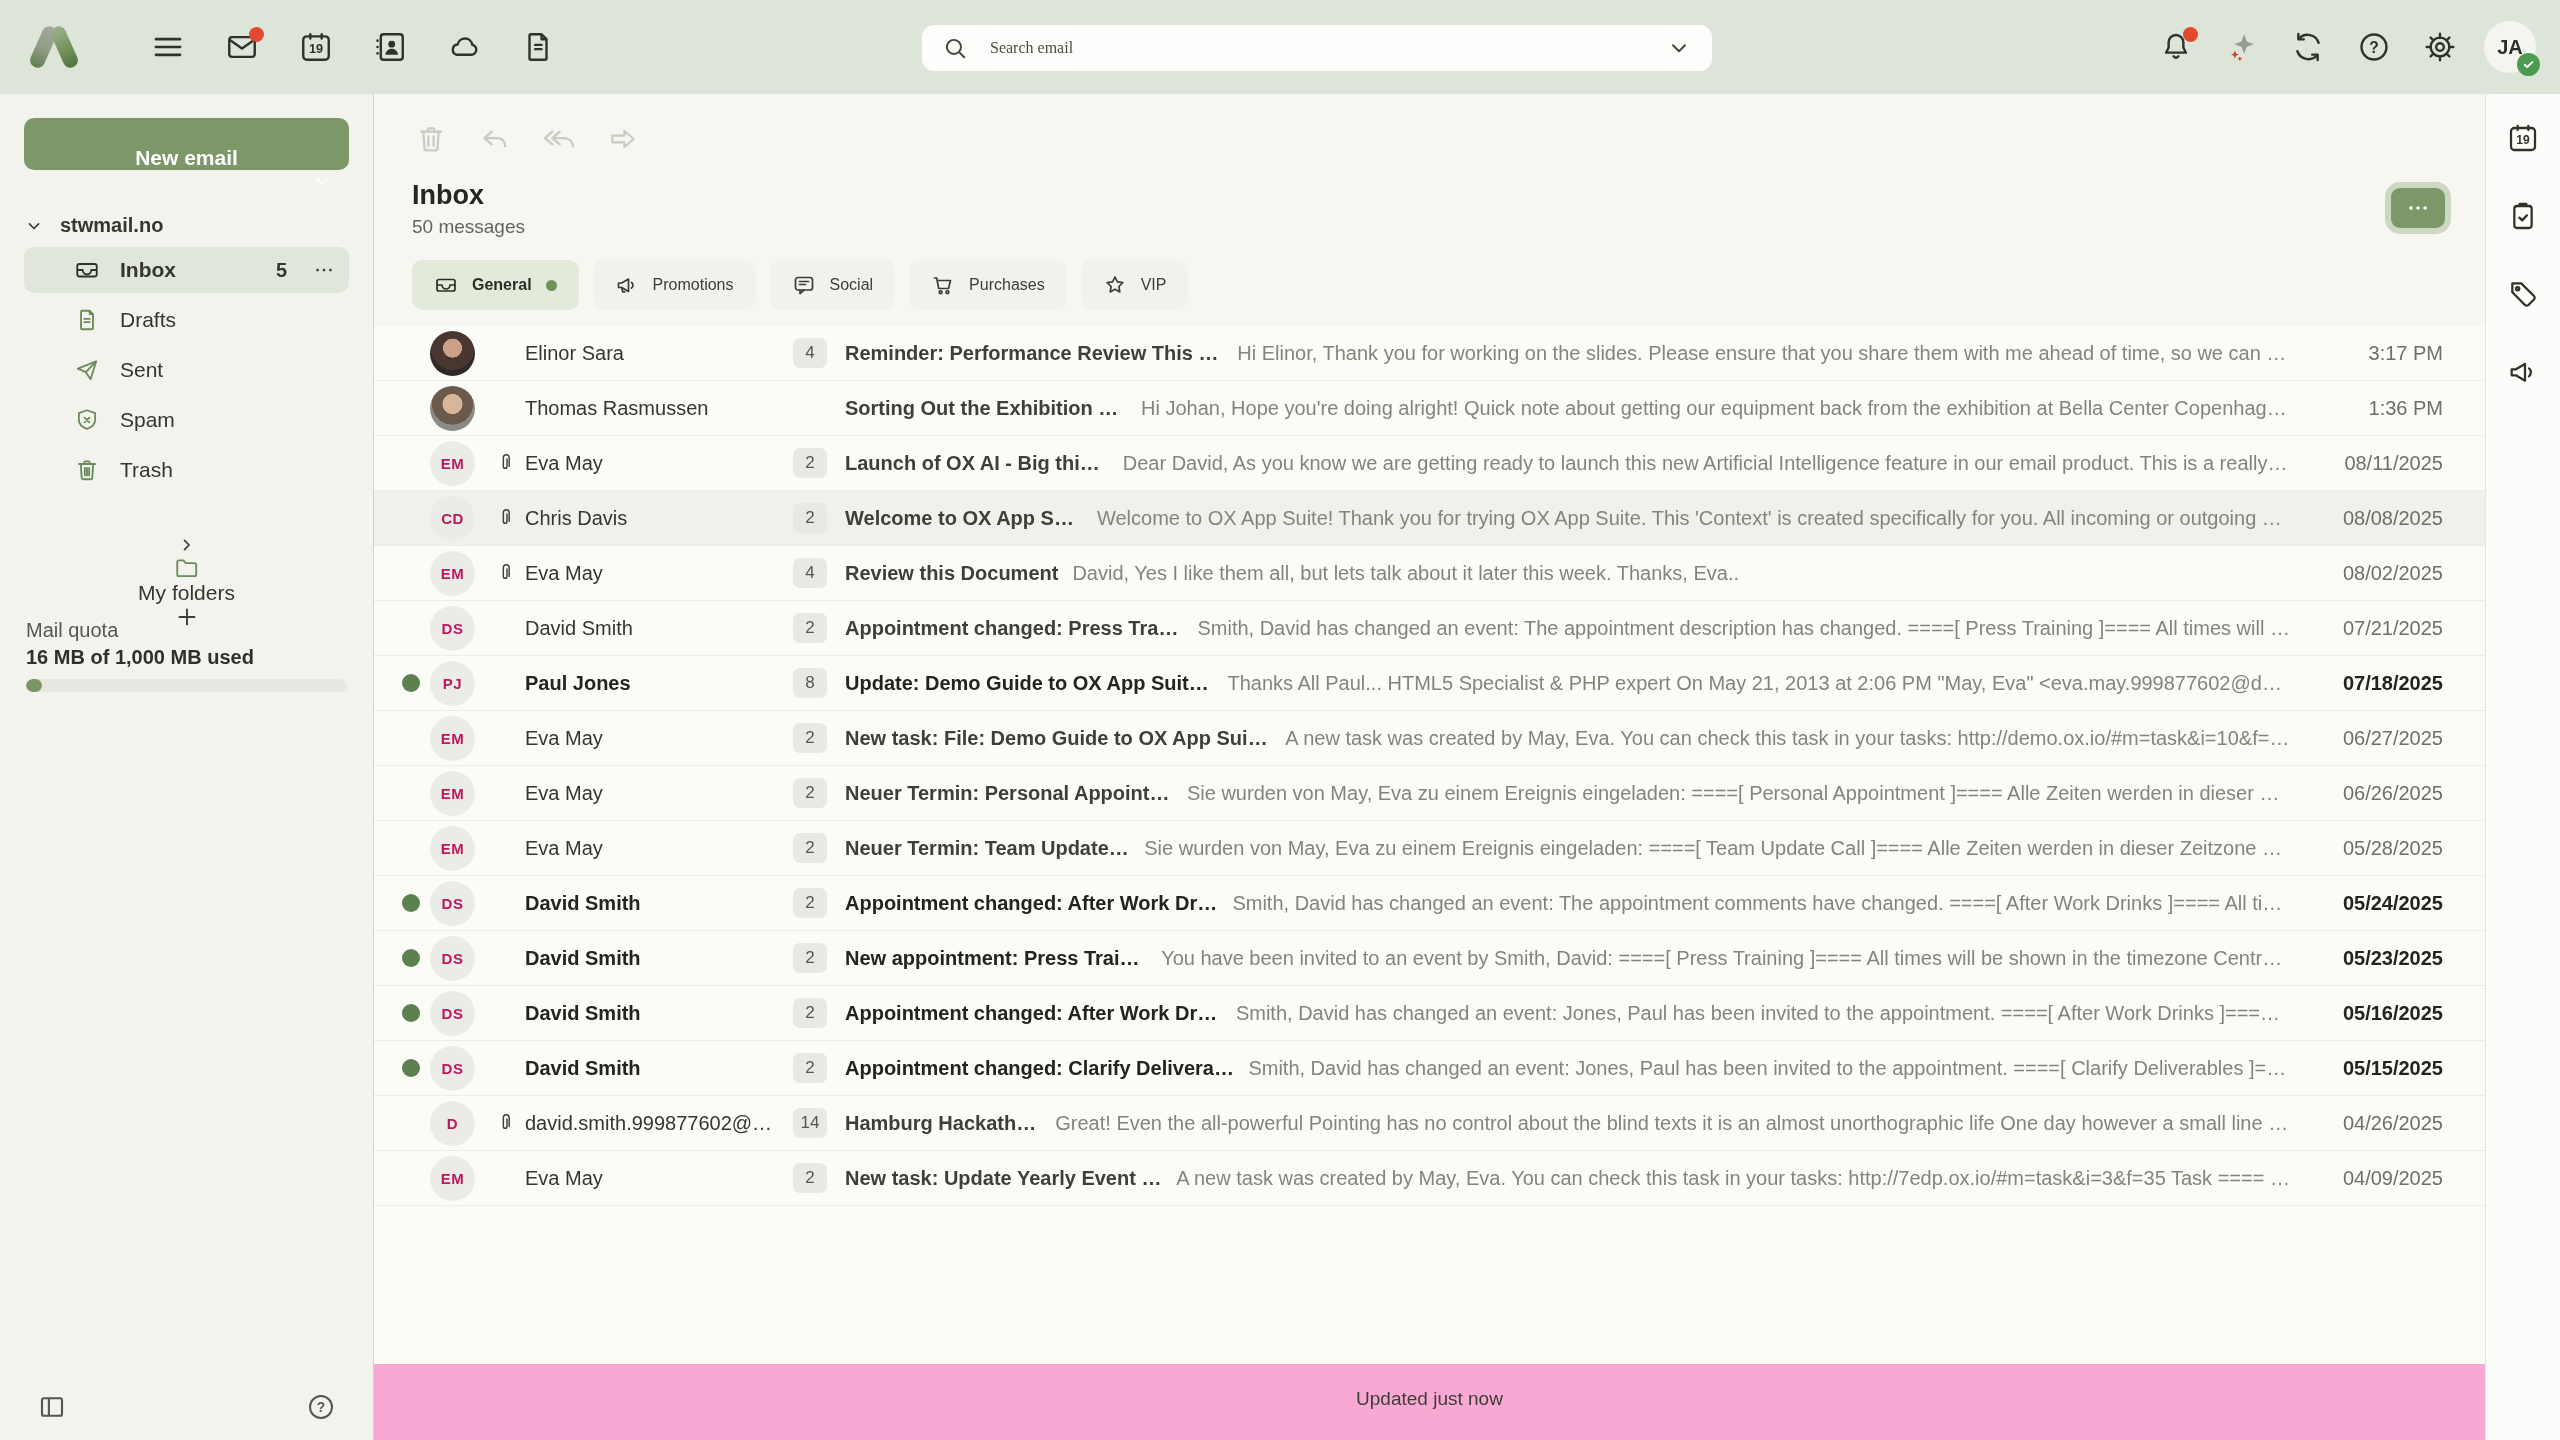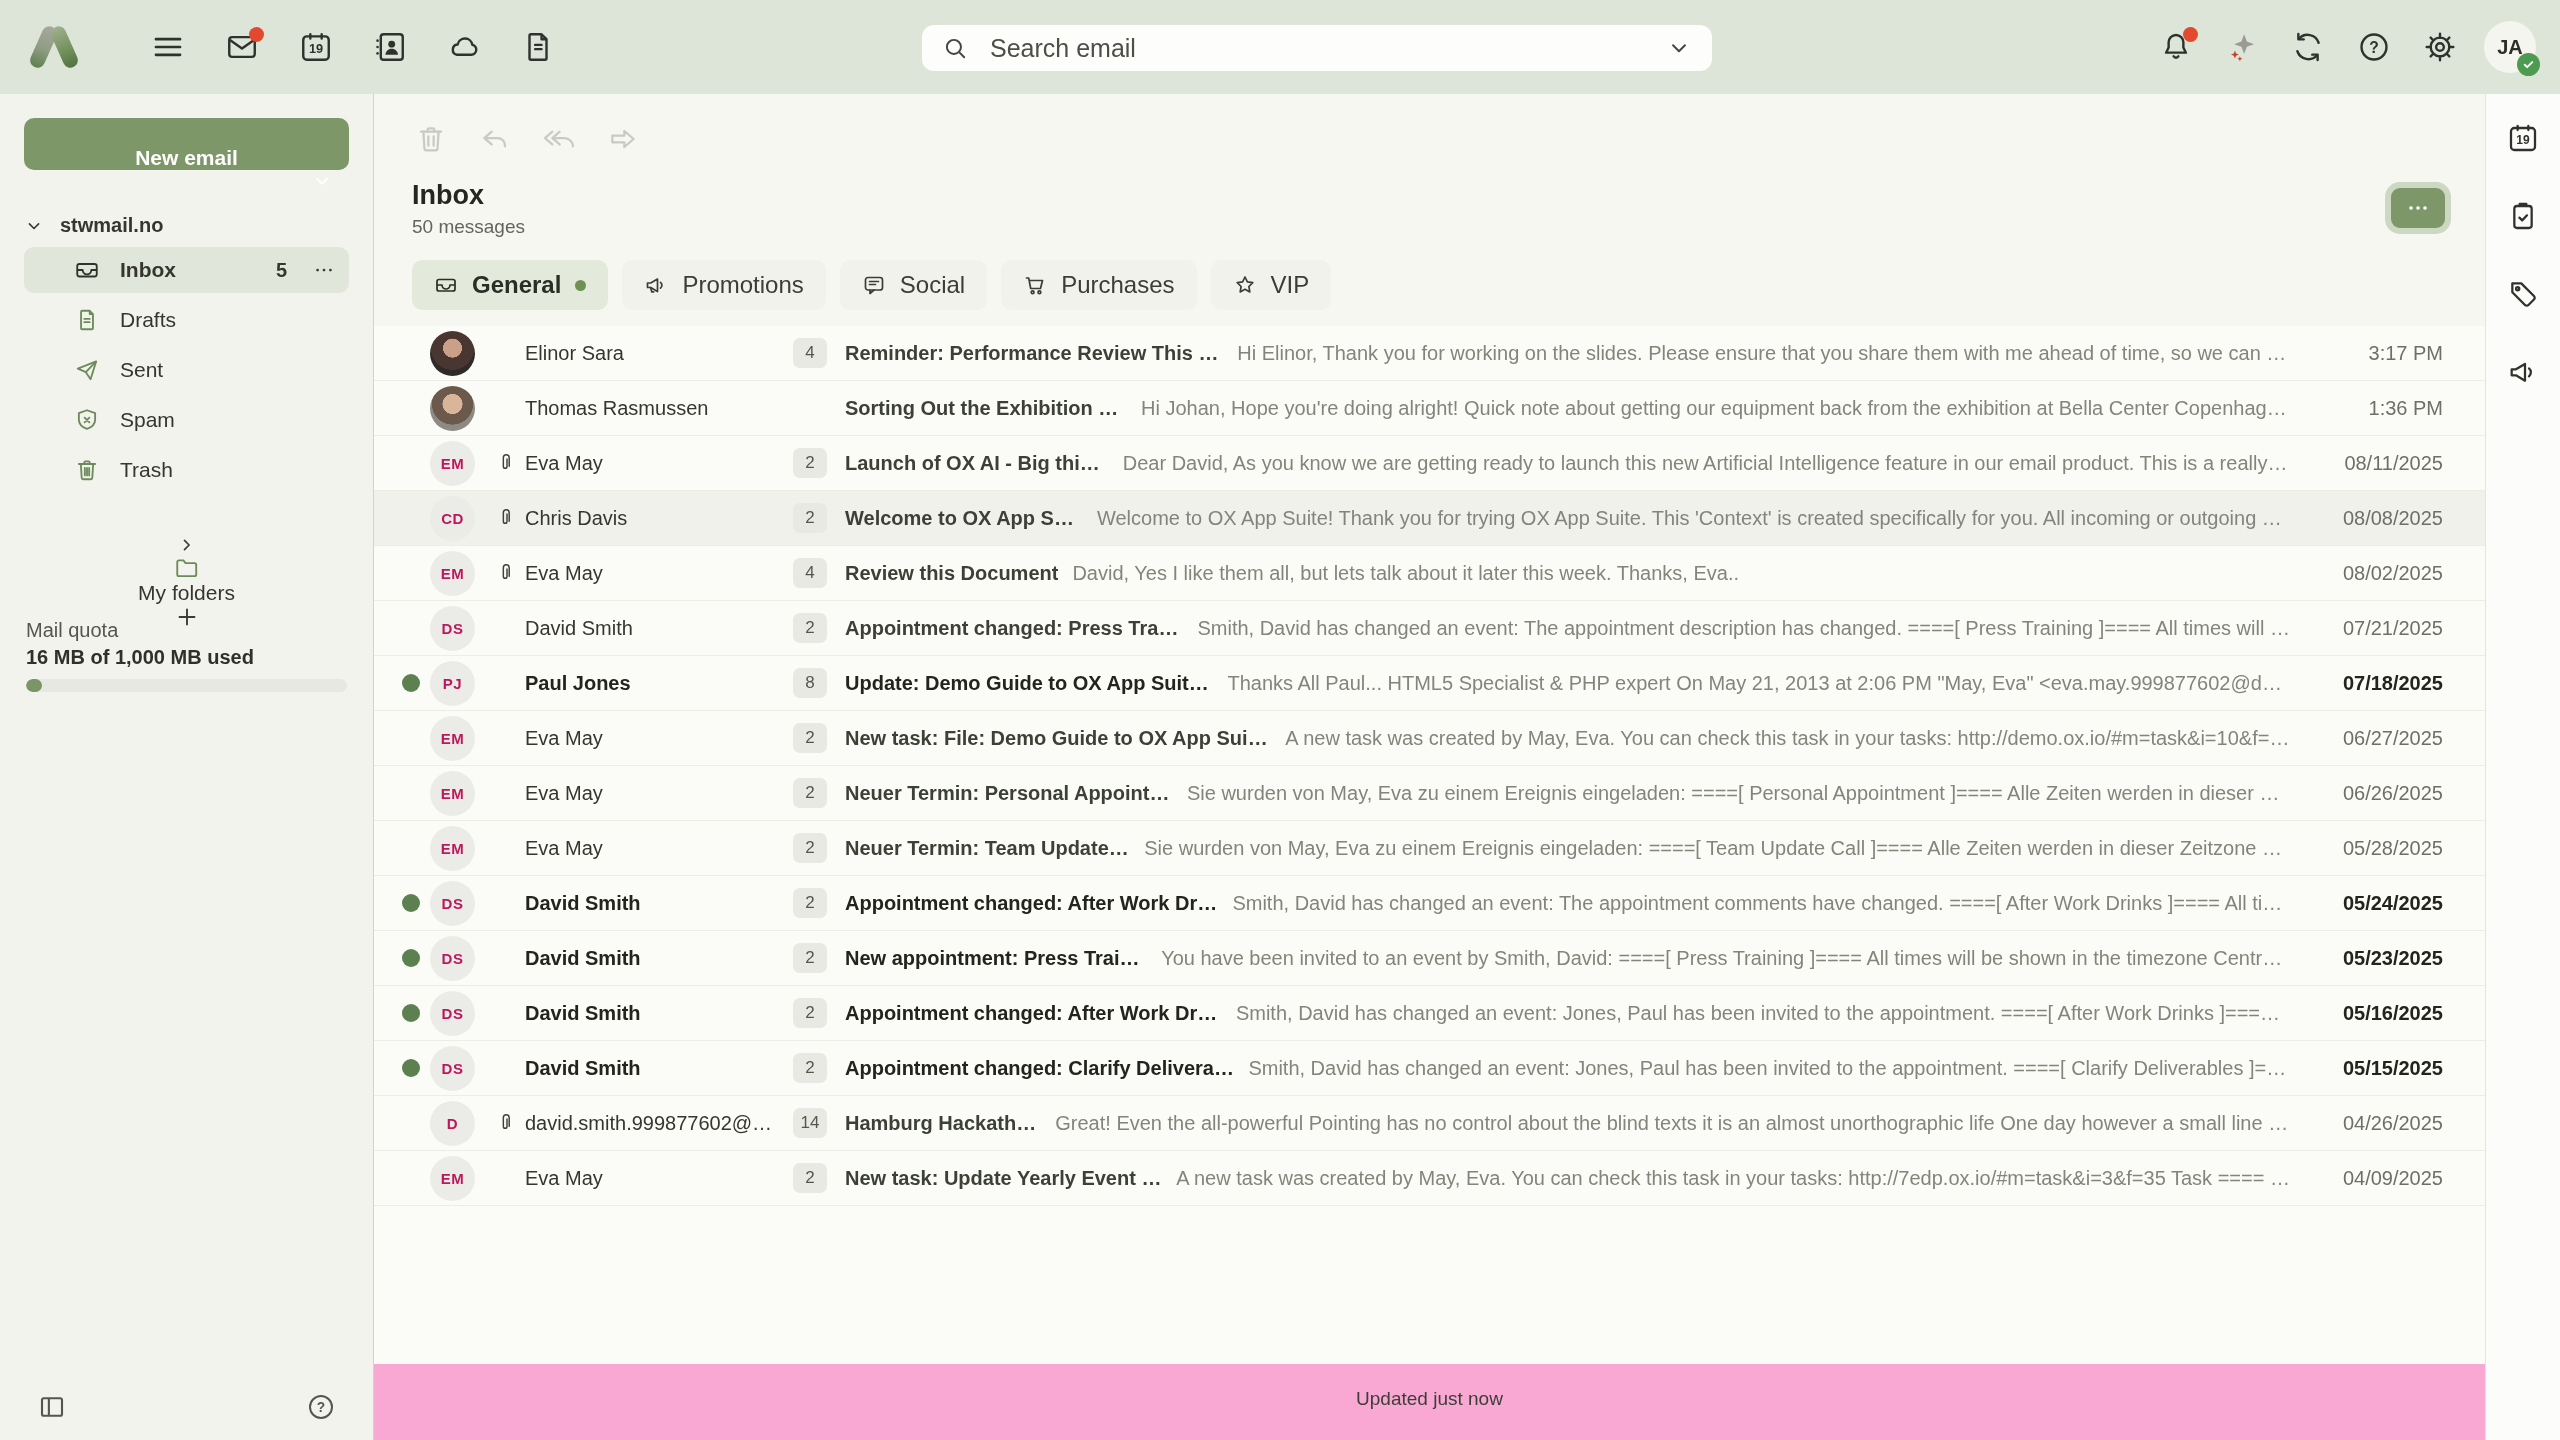--- a/index.html
+++ b/index.html
@@ -17,21 +17,21 @@
   .tb-left { display:flex; align-items:center; gap:30px; padding-left:28px; }
   .logo { width:52px; height:48px; position:relative; margin-right:36px; }
   .logo span { position:absolute; width:15px; height:44px; border-radius:8px; top:2px; }
   .logo .l1 { left:8px; transform:rotate(24deg); background:linear-gradient(180deg,#a8a8a0 0%,#8f9c83 55%,#5f7f4f 100%); }
   .logo .l2 { left:29px; transform:rotate(-24deg); background:linear-gradient(180deg,#9fb08e 0%,#729059 60%,#4f7342 100%); }
   .icon-btn { width:44px; height:44px; border:none; background:transparent; color:#2f322c; display:flex; align-items:center; justify-content:center; position:relative; cursor:pointer; }
   .icon-btn svg { width:34px; height:34px; }
   .dot-badge { position:absolute; top:2px; right:0px; width:15px; height:15px; border-radius:50%; background:#e2492e; }
   .search-wrap { position:absolute; left:922px; top:25px; width:790px; height:46px; background:#fdfdfb; border-radius:12px; display:flex; align-items:center; padding:0 20px; }
   .search-wrap svg { width:26px; height:26px; color:#43463f; flex:0 0 auto; }
-  .search-input { flex:1; border:none; background:transparent; outline:none; font-size:25px; color:#3c3e38; margin-left:22px; font-family:Liberation Sans, sans-serif; }
+  .search-input { flex:1; border:none; background:transparent; outline:none; font-size:16px; color:#3c3e38; margin-left:22px; font-family:Liberation Serif, serif; }
   .search-input::placeholder { color:#4c4e47; opacity:1; }
   .tb-right { position:absolute; right:24px; top:0; height:94px; display:flex; align-items:center; gap:22px; }
   .avatar-btn { width:52px; height:52px; border-radius:50%; background:#f4f5ef; border:none; position:relative; font-weight:700; font-size:20px; color:#2c2e28; cursor:pointer; }
   .presence { position:absolute; right:-4px; bottom:-3px; width:23px; height:23px; border-radius:50%; background:#4d9b50; display:flex; align-items:center; justify-content:center; }
   .presence svg { width:13px; height:13px; color:#fff; }
   .sparkle-gray { color:#9a9b93; }
 
   
   .app-body { flex:1; display:flex; min-height:0; }
 
@@ -73,21 +73,21 @@
   .list-toolbar { display:flex; align-items:center; gap:26px; padding:26px 0 10px 38px; }
   .list-toolbar .icon-btn { color:#c9cbc2; width:38px; height:38px; cursor:default; }
   .list-toolbar .icon-btn svg { width:32px; height:32px; }
   .list-head { padding:12px 40px 0 38px; display:flex; align-items:flex-start; }
   .lh-titles { flex:1; }
   .list-title { font-size:27px; font-weight:700; color:#24261f; }
   .list-sub { font-size:19px; color:#63655d; margin-top:5px; }
   .more-btn { width:54px; height:40px; border:none; border-radius:9px; background:#7d9769; color:#fff; display:flex; align-items:center; justify-content:center; cursor:pointer; box-shadow:0 0 0 6px #ccd8c2; margin-top:8px; }
   .more-btn svg { width:24px; height:24px; }
   .tabs { display:flex; gap:14px; padding:22px 0 16px 38px; }
-  .tab { height:50px; border:none; border-radius:10px; background:#f1f2eb; display:flex; align-items:center; gap:14px; padding:0 22px; font-size:24px; color:#3b3d36; cursor:pointer; font-family:inherit; }
+  .tab { height:50px; border:none; border-radius:10px; background:#f1f2eb; display:flex; align-items:center; gap:14px; padding:0 22px; font-size:16px; color:#3b3d36; cursor:pointer; font-family:inherit; }
   .tab svg { width:24px; height:24px; }
   .tab.active { background:#e4eadb; font-weight:700; color:#2b2e25; }
   .tab .tab-dot { width:11px; height:11px; border-radius:50%; background:#6f9156; }
 
   
   .email-list { flex:1; overflow:hidden; background:#fbfcf7; display:flex; flex-direction:column; }
   .email-row { height:55px; flex:0 0 55px; display:flex; align-items:center; padding:0 42px 0 18px; border-bottom:1px solid #ecede4; cursor:pointer; background:#fbfcf7; }
   .email-row.highlighted { background:#f0f1ea; }
   .er-dot { width:38px; flex:0 0 38px; display:flex; justify-content:center; }
   .er-dot i { width:18px; height:18px; border-radius:50%; background:#5c8050; display:none; }

